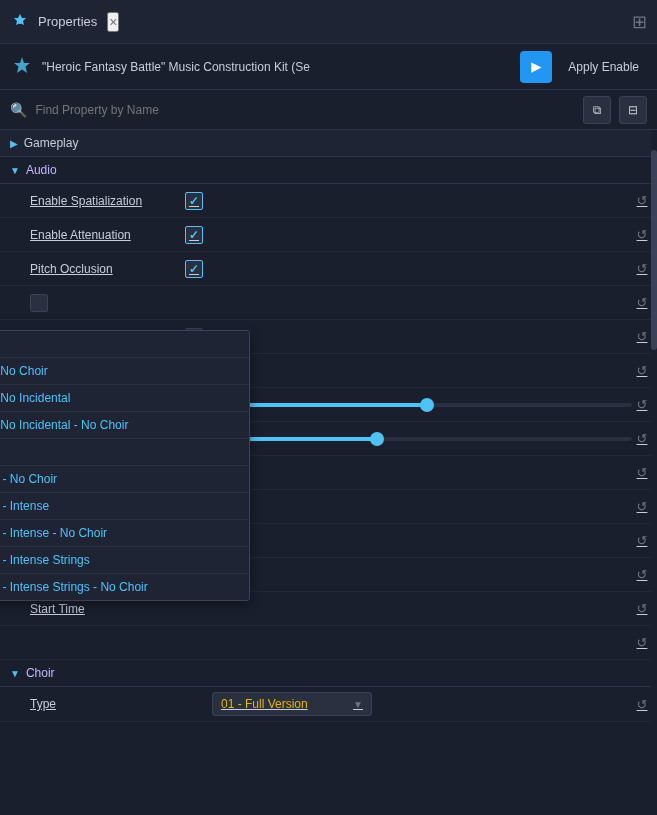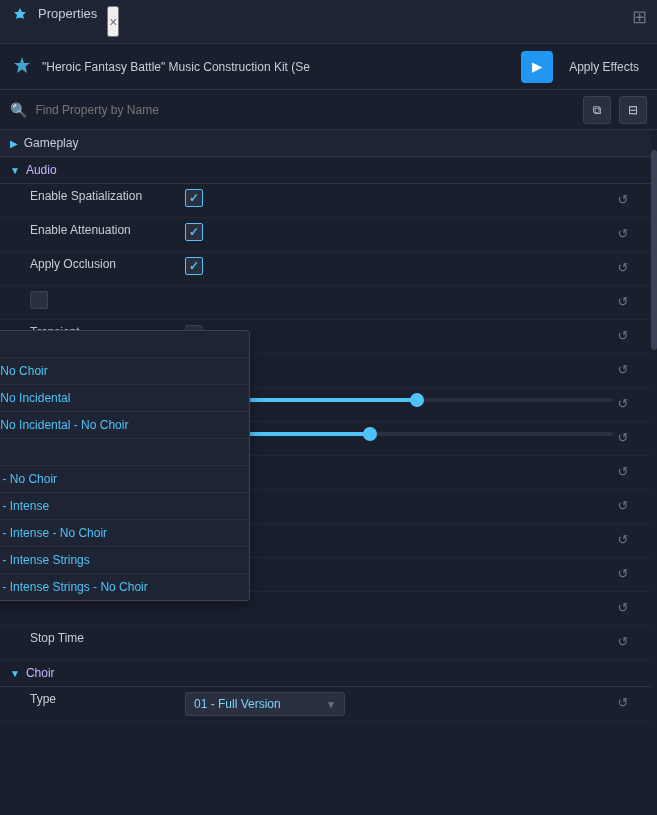--- a/index.html
+++ b/index.html
@@ -9,20 +9,21 @@
       background: #1a1f2e;
       font-family: -apple-system, BlinkMacSystemFont, 'Segoe UI', sans-serif;
       font-size: 13px;
       color: #c8cdd8;
       overflow: hidden;
     }
 
     
     .header {
       display: flex;
+      align-items: center;
       background: #1e2433;
       border-bottom: 1px solid #2d3348;
       padding: 6px 10px;
       gap: 8px;
       height: 44px;
     }
     .header-icon {
       width: 20px; height: 20px;
       color: #4fc3f7;
       flex-shrink: 0;
@@ -145,25 +146,26 @@
     .section-header .section-label {
       color: #c8cdd8;
       font-size: 12px;
       font-weight: 500;
       text-align: right;
     }
 
     
     .property-row {
       display: flex;
-      align-items: flex-start;
-      padding: 5px 24px 5px 30px;
+      align-items: center;
+      padding: 5px 5px 5px 30px;
       border-bottom: 1px solid #22273a;
       min-height: 34px;
       background: #1a1f2e;
+      text-decoration: underline;
     }
     .prop-label {
       width: 155px;
       color: #c8cdd8;
       font-size: 12px;
       flex-shrink: 0;
     }
     .prop-control {
       flex: 1;
       display: flex;
@@ -248,21 +250,21 @@
       align-items: center;
       background: #2a3040;
       border: 1px solid #3a4258;
       border-radius: 3px;
       padding: 4px 8px;
       cursor: pointer;
       gap: 6px;
       min-width: 160px;
     }
     .dropdown-value {
-      color: #7dd3fc;
+      color: #eab308;
       font-size: 12px;
       flex: 1;
     }
     .dropdown-arrow {
       color: #6b7280;
       font-size: 10px;
     }
 
     
     .dropdown-popup {
@@ -349,21 +351,21 @@
 <div class="asset-bar">
   <span class="asset-icon">
     <svg width="24" height="24" viewBox="0 0 24 24" fill="none">
       <path d="M12 2L14 8H20L15.5 11.5L17 18L12 14.5L7 18L8.5 11.5L4 8H10Z" fill="#4fc3f7" opacity="0.8"></path>
     </svg>
   </span>
   <span class="asset-name">"Heroic Fantasy Battle" Music Construction Kit (Se</span>
   <button class="play-btn">
     <span>▶</span>
   </button>
-  <button class="apply-btn">Apply Effects</button>
+  <button class="apply-btn">Apply Enable</button>
 </div>
 
 <div class="search-bar">
   <span class="search-icon">🔍</span>
   <input class="search-input" type="text" placeholder="Find Property by Name" style="">
   <button class="copy-btn">⧉</button>
   <button class="paste-btn">⊟</button>
 </div>
 
 <div class="main-content">
@@ -393,21 +395,21 @@
       <span class="prop-label">Enable Attenuation</span>
       <div class="prop-control">
         <div class="checkbox-container checked">
           <span class="checkbox-check">✓</span>
         </div>
       </div>
       <button class="reset-btn">↺</button>
     </div>
 
     <div class="property-row">
-      <span class="prop-label">Apply Occlusion</span>
+      <span class="prop-label">Pitch Occlusion</span>
       <div class="prop-control">
         <div class="checkbox-container checked">
           <span class="checkbox-check">✓</span>
         </div>
       </div>
       <button class="reset-btn">↺</button>
     </div>
 
     <div class="property-row">
       <div class="prop-control">
@@ -478,36 +480,36 @@
       <button class="reset-btn">↺</button>
     </div>
 
     <div class="property-row">
       <span class="prop-label">Fade Out Time</span>
       <div class="prop-control"></div>
       <button class="reset-btn">↺</button>
     </div>
 
     <div class="property-row">
+      <span class="prop-label">Start Time</span>
       <div class="prop-control"></div>
       <button class="reset-btn">↺</button>
     </div>
 
     <div class="property-row">
-      <span class="prop-label">Stop Time</span>
       <div class="prop-control"></div>
       <button class="reset-btn">↺</button>
     </div>
 
     <div class="audio-section-header">
       <span class="chevron" style="color:#4fc3f7; font-size:10px;">▼</span>
       <span class="section-label">Choir</span>
     </div>
 
-    <div class="property-row" style="position:relative;">
+    <div class="property-row" style="position:relative;gap:27px;">
       <span class="prop-label">Type</span>
       <div class="prop-control">
         <div class="dropdown-container">
           <span class="dropdown-value">01 - Full Version</span>
           <span class="dropdown-arrow">▼</span>
         </div>
       </div>
       <button class="reset-btn">↺</button>
     </div>
 

